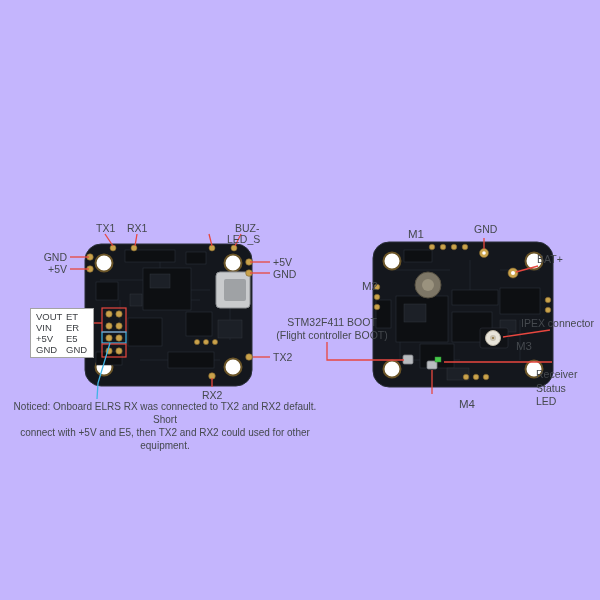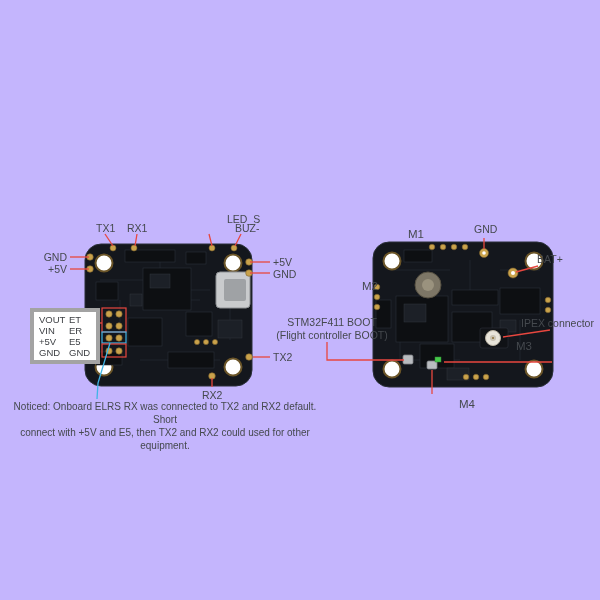--- a/index.html
+++ b/index.html
@@ -18,21 +18,21 @@
   .box-red{stroke:var(--callout-red,#e8473f);stroke-width:1.2;fill:none;}
   .box-blue{stroke:var(--callout-blue,#3fb5e6);stroke-width:1.2;fill:none;}
   .pcb{fill:var(--board-dark,#14171d);stroke:#2a2f38;stroke-width:1;}
   .hole{fill:#ffffff;stroke:#6b5528;stroke-width:2;}
   .chip{fill:#0d0f12;stroke:#2b313b;stroke-width:0.6;}
   .chip2{fill:#1c2027;stroke:#31373f;stroke-width:0.5;}
   .pad{fill:var(--pad-gold,#c9a24b);stroke:#7a5f2c;stroke-width:0.6;}
   .trace{stroke:#232a33;stroke-width:0.7;fill:none;}
   #pin-table{
     position:absolute;left:30px;top:308px;width:57px;height:46px;
-    border:4px solid #a3a3a3;background:#ffffff;
+    border:1px solid #a3a3a3;background:#ffffff;
     display:grid;grid-template-columns:30px 1fr;grid-auto-rows:11px;
     padding:2px 0 0 5px;font-size:9.5px;line-height:11px;color:#3c3f43;
   }
   #notice{
     position:absolute;left:12px;top:400px;width:306px;
     font-size:10px;line-height:13px;text-align:center;color:#45494e;
   }
 </style>
 </head>
 <body>
@@ -169,21 +169,21 @@
       <polyline class="ln-red" points="327,342 327,360 404,360"></polyline>
       <line class="ln-red" x1="550" y1="330" x2="503" y2="337"></line>
       <line class="ln-red" x1="444" y1="362" x2="552" y2="362"></line>
       <line class="ln-red" x1="432" y1="370" x2="432" y2="394"></line>
     </g>
   </svg>
 
   <span class="lbl" style="left:96px;top:222px;">TX1</span>
   <span class="lbl" style="left:127px;top:222px;">RX1</span>
   <span class="lbl" style="left:199px;top:222px;margin-left:36px;">BUZ-</span>
-  <span class="lbl" style="left:227px;top:213px;text-align:right;">LED_S</span>
+  <span class="lbl" style="left:227px;top:233px;text-align:right;">LED_S</span>
   <span class="lbl ralign" style="left:40px;top:251px;width:27px;">GND</span>
   <span class="lbl ralign" style="left:40px;top:263px;width:27px;">+5V</span>
   <span class="lbl" style="left:273px;top:256px;">+5V</span>
   <span class="lbl" style="left:273px;top:268px;">GND</span>
   <span class="lbl" style="left:273px;top:351px;">TX2</span>
   <span class="lbl" style="left:202px;top:389px;">RX2</span>
 
   <div id="pin-table">
     <span>VOUT</span>
     <span>ET</span>
@@ -201,20 +201,25 @@
   <span class="lbl m" style="left:362px;top:280px;">M2</span>
   <span class="lbl m" style="left:516px;top:340px;">M3</span>
   <span class="lbl m" style="left:459px;top:382px;margin-top:16px;">M4</span>
   <span class="lbl" style="left:521px;top:317px;text-align:right;">IPEX connector</span>
 
   <div class="lbl multiline" style="left:262px;top:316px;width:140px;text-align:center;line-height:12.5px;">
     <div>STM32F411 BOOT</div>
     <div>(Flight controller BOOT)</div>
   </div>
 
+  <div class="lbl multiline" style="left:536px;top:368px;line-height:13.5px;">
+    <div>Receiver</div>
+    <div>Status</div>
+    <div>LED</div>
+  </div>
 
   <div class="lbl multiline" style="left:369px;top:395px;width:140px;text-align:center;line-height:12.5px;">
   </div>
 
   <div id="notice">
     <div>Noticed: Onboard ELRS RX was connected to TX2 and RX2 default. Short</div>
     <div>connect with +5V and E5, then TX2 and RX2 could used for other equipment.</div>
   </div>
 
 </div>

